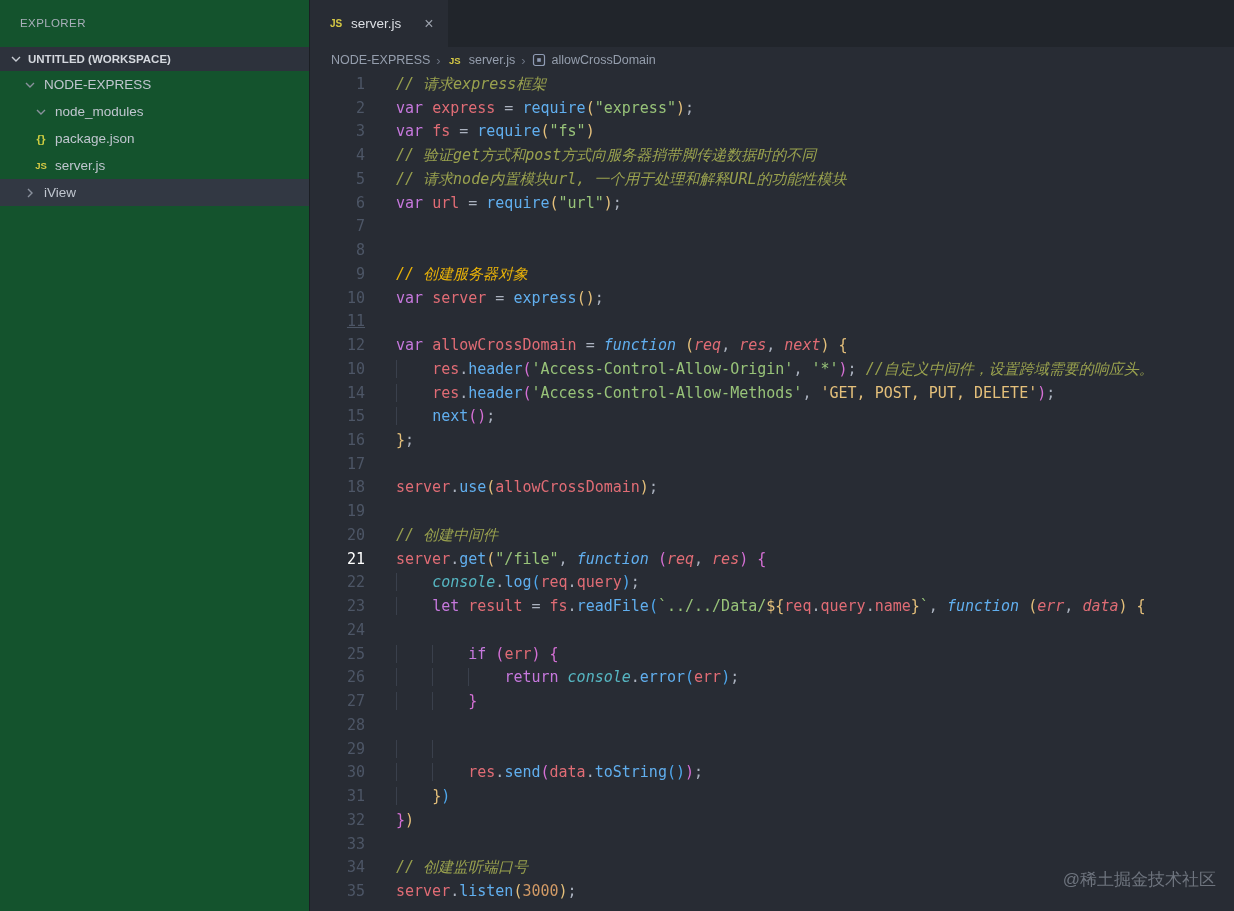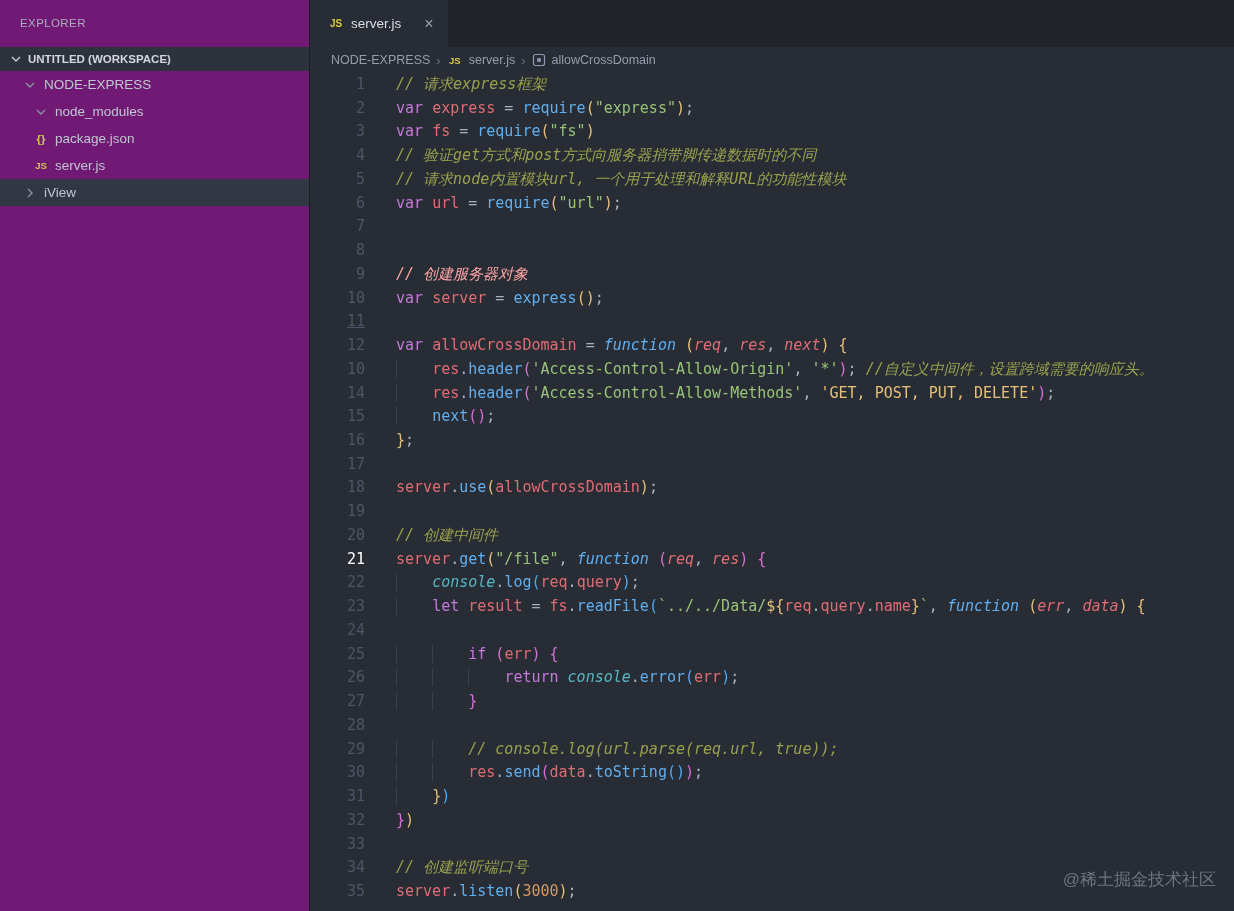--- a/index.html
+++ b/index.html
@@ -7,21 +7,21 @@
   body {
     width:1234px; height:911px; overflow:hidden;
     background:#282c34;
     font-family:"Liberation Sans", sans-serif;
     -webkit-font-smoothing:antialiased;
   }
   .app { display:flex; width:1234px; height:911px; }
 
   
   .sidebar {
-    width:310px; flex:none; background:#701a75; color:#b8bec8;
+    width:310px; flex:none; background:#14532d; color:#b8bec8;
     border-right:1px solid #1b1e24; display:flex; flex-direction:column;
   }
   .sidebar-title {
     height:47px; line-height:47px; padding-left:20px;
     font-size:11.5px; letter-spacing:.4px; color:#a9afba;
   }
   .workspace-header {
     height:24px; background:#2d323c; display:flex; align-items:center;
     gap:4px; padding-left:8px; font-size:11.5px; font-weight:bold;
     color:#d4d8de; cursor:pointer;
@@ -185,21 +185,21 @@
           <div class="code-line">
             <span class="gutter" style="color: rgb(77, 86, 102);">7</span>
             <span class="code-text"></span>
           </div>
           <div class="code-line">
             <span class="gutter" style="color: rgb(77, 86, 102);">8</span>
             <span class="code-text"></span>
           </div>
           <div class="code-line">
             <span class="gutter" style="color: rgb(77, 86, 102);">9</span>
-            <span class="code-text"><span class="tk tk-cm" style="color: #fca5a5; font-style: italic;">// 创建服务器对象</span></span>
+            <span class="code-text"><span class="tk tk-cm" style="color: #eab308; font-style: italic;">// 创建服务器对象</span></span>
           </div>
           <div class="code-line">
             <span class="gutter" style="color: rgb(77, 86, 102);">10</span>
             <span class="code-text"><span class="tk tk-kw" style="color: rgb(198, 120, 221);">var</span><span class="tk tk-pn" style="color: rgb(171, 178, 191);"> </span><span class="tk tk-vr" style="color: rgb(224, 108, 117);">server</span><span class="tk tk-pn" style="color: rgb(171, 178, 191);"> = </span><span class="tk tk-fn" style="color: rgb(97, 175, 239);">express</span><span class="tk tk-b1" style="color: rgb(229, 192, 123);">(</span><span class="tk tk-b1" style="color: rgb(229, 192, 123);">)</span><span class="tk tk-pn" style="color: rgb(171, 178, 191);">;</span></span>
           </div>
           <div class="code-line">
             <span class="gutter" style="color: rgb(77, 86, 102); text-decoration: underline;">11</span>
             <span class="code-text"></span>
           </div>
           <div class="code-line">
@@ -264,21 +264,21 @@
           </div>
           <div class="code-line">
             <span class="gutter" style="color: rgb(77, 86, 102);">27</span>
             <span class="code-text"><span class="tk tk-ind" style="color: rgb(40, 44, 52);">        </span><span class="tk tk-b2" style="color: rgb(214, 112, 214);">}</span></span>
           </div>
           <div class="code-line">
             <span class="gutter" style="color: rgb(77, 86, 102);">28</span>
           </div>
           <div class="code-line">
             <span class="gutter" style="color: rgb(77, 86, 102);">29</span>
-            <span class="code-text"><span class="tk tk-ind" style="color: rgb(40, 44, 52);">        </span><span class="tk tk-cm" style="color: rgb(153, 161, 78); font-style: italic;">// console.log(url.parse(req.url, true));</span></span>
+            <span class="code-text"><span class="tk tk-ind" style="color: rgb(40, 44, 52);">        </span></span>
           </div>
           <div class="code-line">
             <span class="gutter" style="color: rgb(77, 86, 102);">30</span>
             <span class="code-text"><span class="tk tk-ind" style="color: rgb(40, 44, 52);">        </span><span class="tk tk-vr" style="color: rgb(224, 108, 117);">res</span><span class="tk tk-pn" style="color: rgb(171, 178, 191);">.</span><span class="tk tk-fn" style="color: rgb(97, 175, 239);">send</span><span class="tk tk-b2" style="color: rgb(214, 112, 214);">(</span><span class="tk tk-vr" style="color: rgb(224, 108, 117);">data</span><span class="tk tk-pn" style="color: rgb(171, 178, 191);">.</span><span class="tk tk-fn" style="color: rgb(97, 175, 239);">toString</span><span class="tk tk-b3" style="color: rgb(79, 168, 238);">(</span><span class="tk tk-b3" style="color: rgb(79, 168, 238);">)</span><span class="tk tk-b2" style="color: rgb(214, 112, 214);">)</span><span class="tk tk-pn" style="color: rgb(171, 178, 191);">;</span></span>
           </div>
           <div class="code-line">
             <span class="gutter" style="color: rgb(77, 86, 102);">31</span>
             <span class="code-text"><span class="tk tk-ind" style="color: rgb(40, 44, 52);">    </span><span class="tk tk-b1" style="color: rgb(229, 192, 123);">}</span><span class="tk tk-b3" style="color: rgb(79, 168, 238);">)</span></span>
           </div>
           <div class="code-line">

